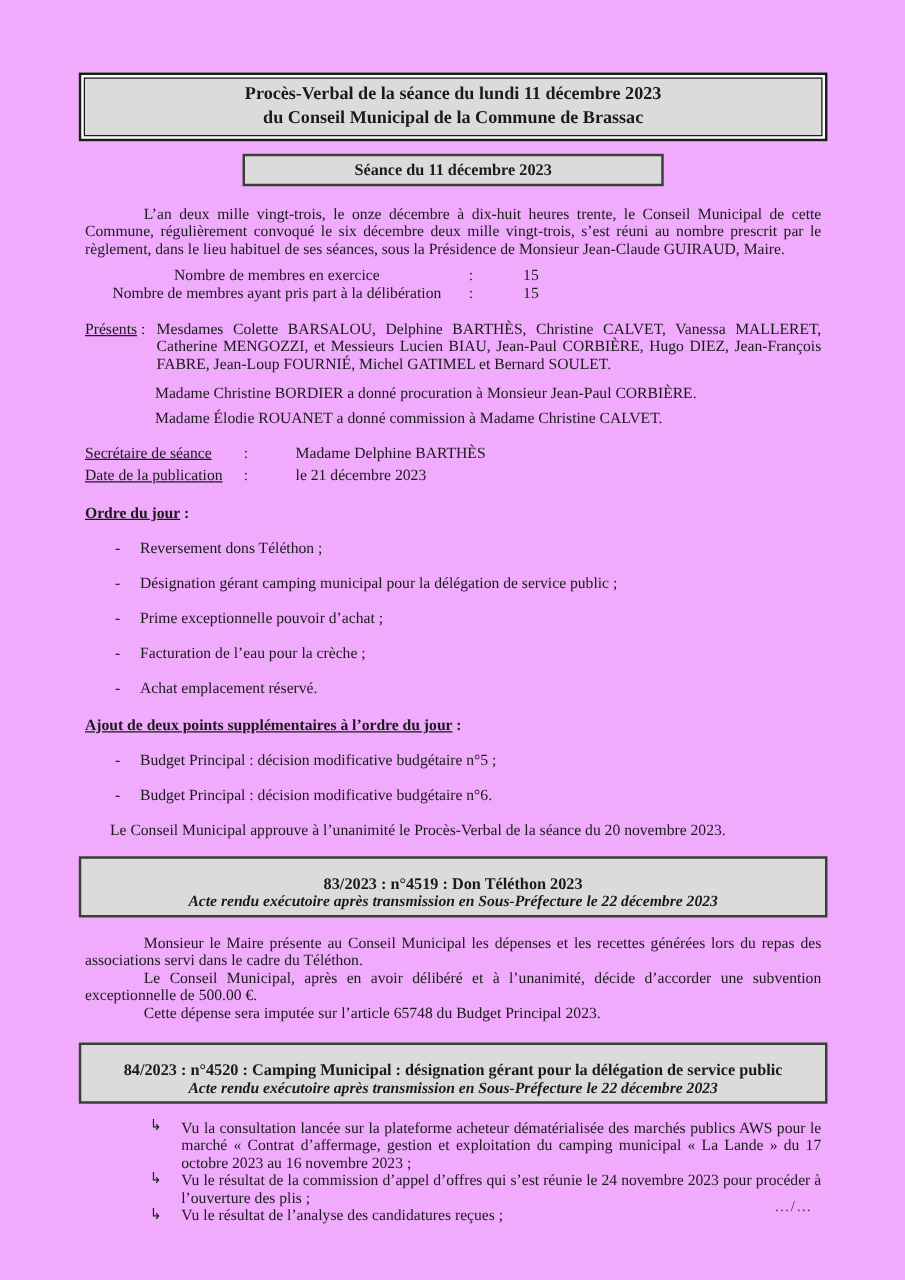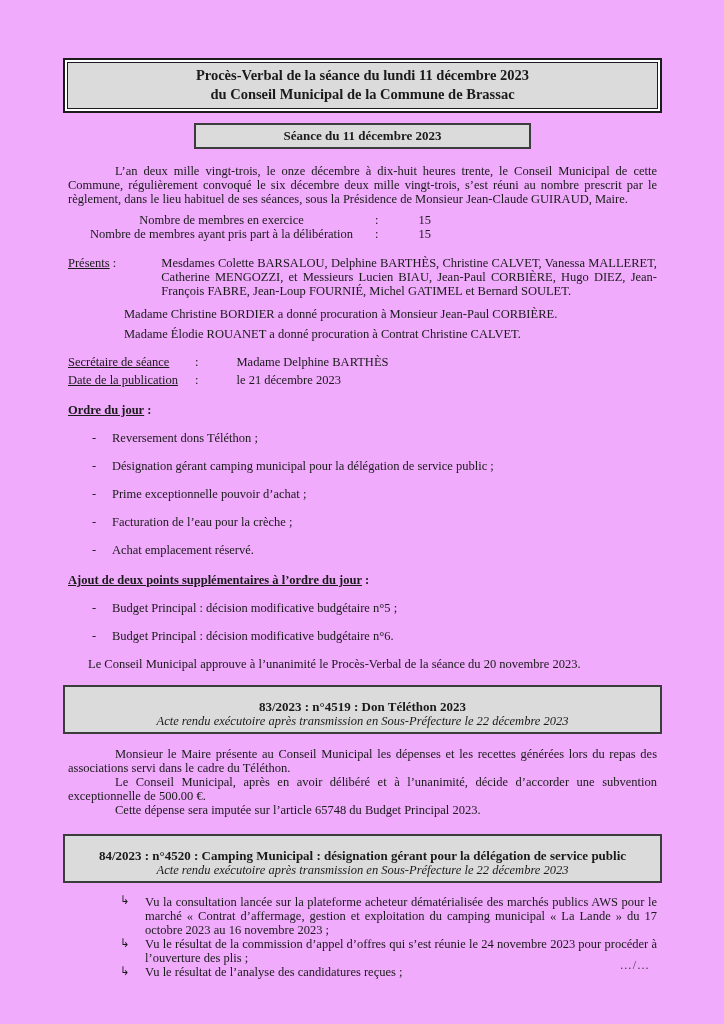--- a/index.html
+++ b/index.html
@@ -34,21 +34,21 @@
   }
 
   .intro { margin-top:15px; text-align:justify; text-indent:47px; }
 
   .members { margin-top:7px; }
   .member-row { display:flex;text-align:center; }
   .m-label { width:307px; flex:none; }
   .m-colon { flex:none; }
   .m-value { margin-left:40px; flex:none; }
 
-  .presents { margin-top:15px; display:flex;gap:36px; }
+  .presents { margin-top:15px; display:flex; }
   .p-label { flex:none; white-space:nowrap; }
   .p-text { flex:1; margin-left:9px; text-align:justify; }
   .u { text-decoration:underline; }
   .proxy { margin-left:61px; margin-right:5px; margin-top:9px; }
   .proxy2 { margin-top:6px; }
 
   .meta { margin-top:14px; }
   .meta-row { display:flex; }
   .meta-row + .meta-row { margin-top:4px; }
   .s-label { width:127px; flex:none; text-decoration:underline; }
@@ -64,21 +64,21 @@
 
   .approval { margin-top:14px; text-indent:20px; }
 
   .sec-box {
     margin-top:14px;
     border:2px solid #3c3c3c; background:#dbdbdb;
     text-align:center; padding:12px 8px 3px;
   }
   .sec-box.second { margin-top:17px; }
   .sec-title { font-weight:bold; font-size:13px; line-height:15px; }
-  .sec-sub { font-style:italic; font-size:12.5px; line-height:15px; }
+  .sec-sub { font-style:italic; font-size:12.5px; line-height:15px;font-weight:bold; }
 
   .dp-block { margin-top:13px; }
   .dp { text-align:justify; text-indent:47px; }
 
   .vu-list { margin-top:12px; margin-left:57px; margin-right:5px; }
   .vu { display:flex; }
   .vu-bullet {
     flex:none; width:25px;
     font-family:"DejaVu Sans",sans-serif;
     font-size:11px; line-height:14px;
@@ -122,21 +122,21 @@
         <span class="m-value">15</span>
       </div>
     </div>
 
     <div class="presents txt">
       <span class="p-label"><span class="u">Présents</span>&nbsp;<span>:</span></span>
       <span class="p-text">Mesdames Colette BARSALOU, Delphine BARTHÈS, Christine CALVET, Vanessa MALLERET, Catherine MENGOZZI, et Messieurs Lucien BIAU, Jean-Paul CORBIÈRE, Hugo DIEZ, Jean-François FABRE, Jean-Loup FOURNIÉ, Michel GATIMEL et Bernard SOULET.</span>
     </div>
 
     <p class="proxy">Madame Christine BORDIER a donné procuration à Monsieur Jean-Paul CORBIÈRE.</p>
-    <p class="proxy proxy2">Madame Élodie ROUANET a donné procuration à Contrat Christine CALVET.</p>
+    <p class="proxy proxy2">Madame Élodie ROUANET a donné commission à Madame Christine CALVET.</p>
 
     <div class="meta txt">
       <div class="meta-row">
         <span class="s-label">Secrétaire de séance</span>
         <span class="s-colon">:</span>
         <span class="s-value">Madame Delphine BARTHÈS</span>
       </div>
       <div class="meta-row">
         <span class="s-label">Date de la publication</span>
         <span class="s-colon">:</span>

